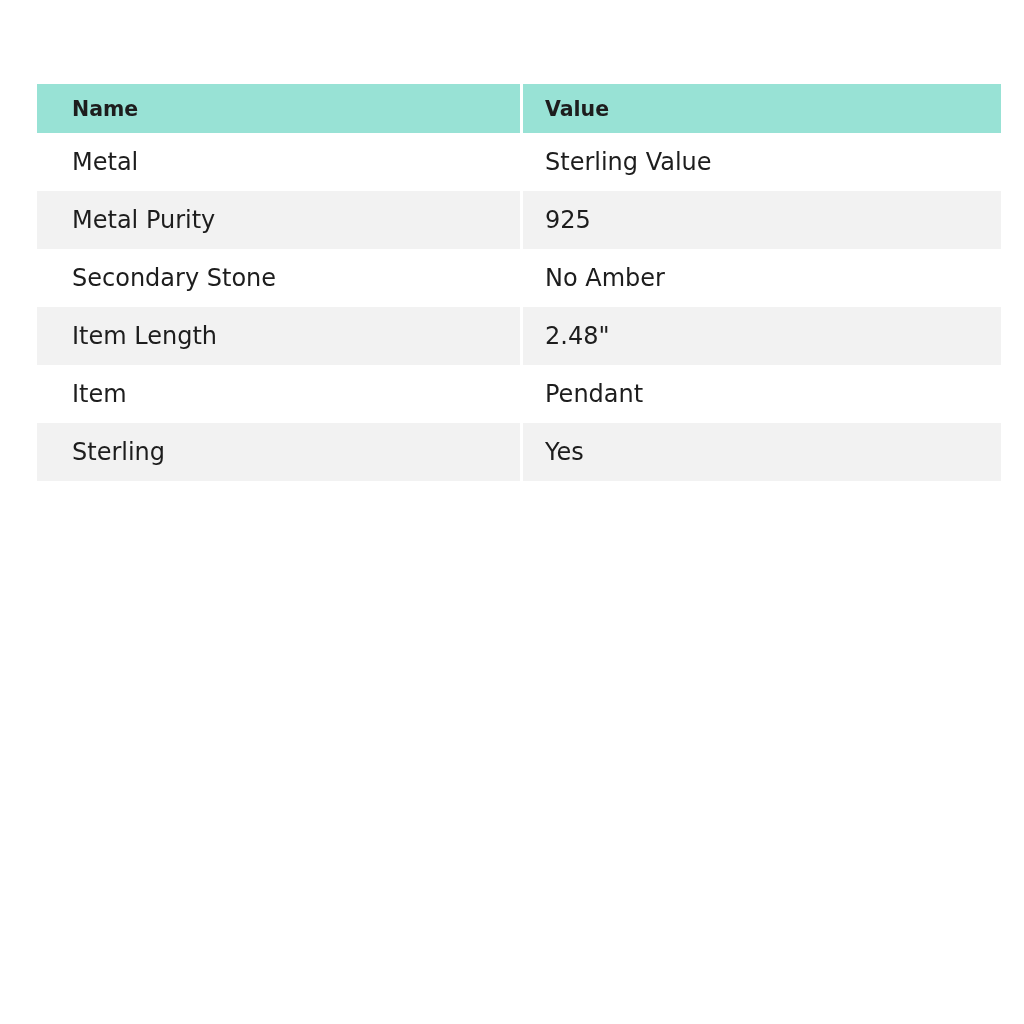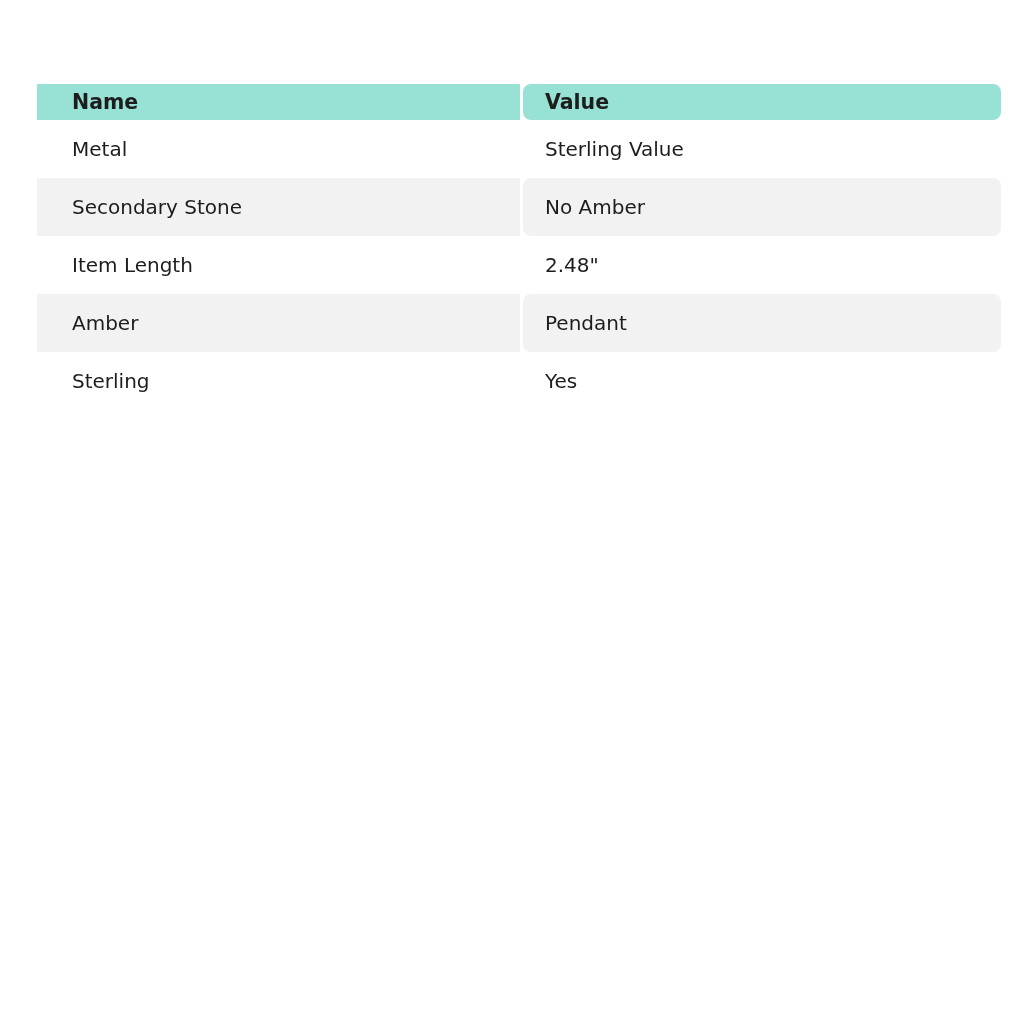--- a/index.html
+++ b/index.html
@@ -26,45 +26,44 @@
     width: 100%;
     border-collapse: separate;
     border-spacing: 0;
     table-layout: fixed;
   }
   col.name-col  { width: 486px; }
   col.value-col { width: 478px; }
   th, td {
     text-align: left;
     vertical-align: middle;
-    font-size: 20px;
+    font-size: 24px;
     overflow: hidden;
     white-space: nowrap;
   }
   thead th {
     background: var(--header-bg);
-    height: 36px;
+    height: 49px;
     font-weight: 600;
     font-size: 20.5px;
   }
   tbody td {
     height: 58px;
     font-weight: 400;
     background: #ffffff;
   }
   tbody tr:nth-child(even) td {
     background: var(--row-alt-bg);
   }
   th:first-child, td:first-child {
     padding-left: 35px;
     border-right: 3px solid var(--divider);
   }
   th:last-child, td:last-child {
     padding-left: 22px;
-    border-radius: 8px;
   }
 </style>
 </head>
 <body>
 
 <div class="attributes-wrap">
   <table class="attributes">
     <colgroup>
       <col class="name-col">
       <col class="value-col">
@@ -74,29 +73,33 @@
         <th>Name</th>
         <th>Value</th>
       </tr>
     </thead>
     <tbody id="attr-body">
         <tr>
           <td>Metal</td>
           <td>Sterling Value</td>
         </tr>
         <tr>
+          <td>Metal Purity</td>
+          <td>925</td>
+        </tr>
+        <tr>
           <td>Secondary Stone</td>
           <td>No Amber</td>
         </tr>
         <tr>
           <td>Item Length</td>
           <td>2.48"</td>
         </tr>
         <tr>
-          <td>Amber</td>
+          <td>Item</td>
           <td>Pendant</td>
         </tr>
         <tr>
           <td>Sterling</td>
           <td>Yes</td>
         </tr>
       </tbody>
   </table>
 </div>
 

